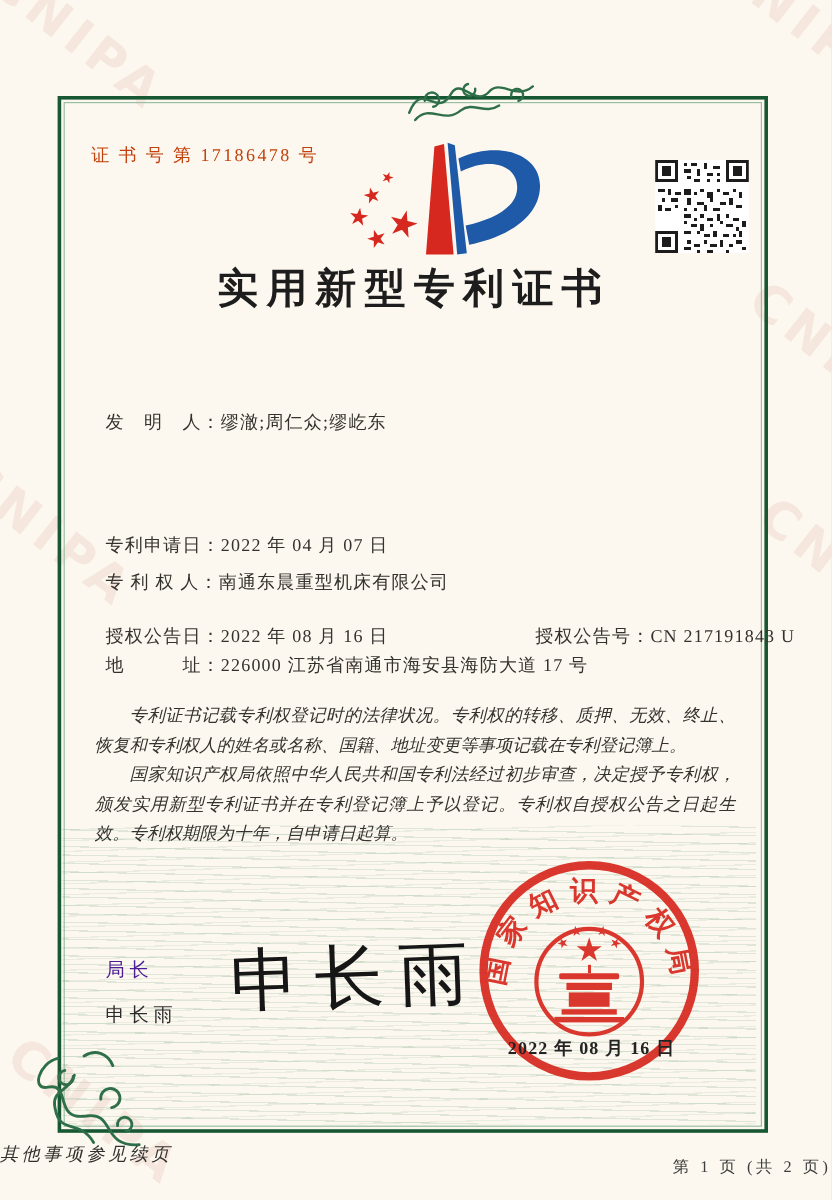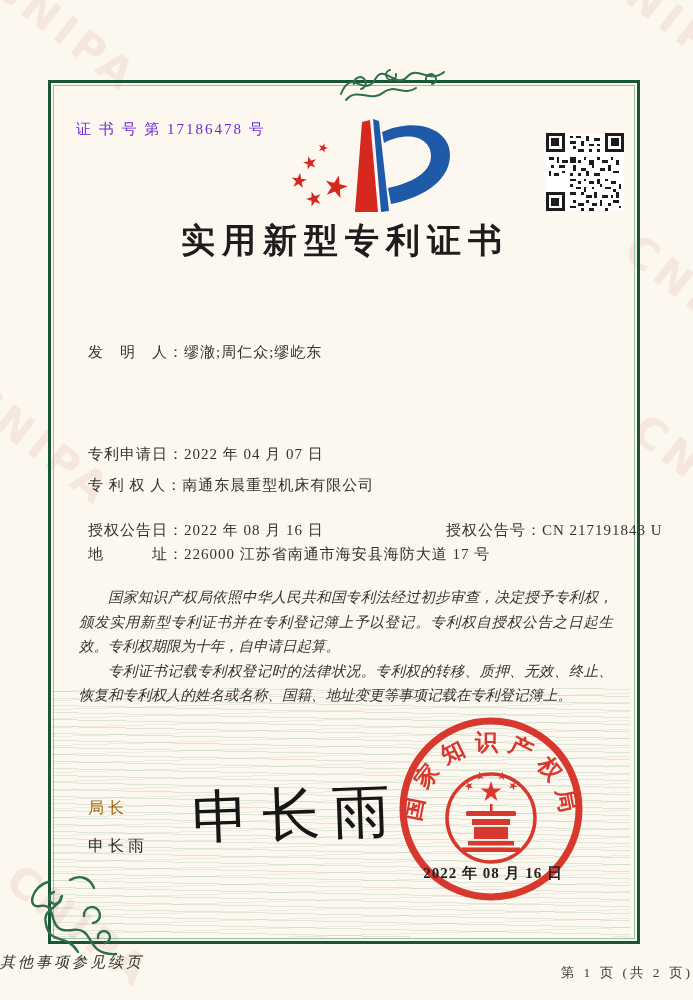--- a/index.html
+++ b/index.html
@@ -8,31 +8,31 @@
   
   .wm{position:absolute;font-family:"DejaVu Sans",sans-serif;font-weight:bold;font-size:42px;
       letter-spacing:6px;color:rgba(213,164,150,0.20);transform:rotate(38deg);white-space:nowrap;z-index:1;}
   
   .frame{position:absolute;left:48px;top:80px;width:586px;height:858px;border:3px solid #175833;z-index:2;}
   .frame-inner{position:absolute;left:2px;top:2px;right:2px;bottom:2px;border:1px solid #9cbfa4;}
   .guilloche{position:absolute;left:52px;top:688px;width:578px;height:249px;z-index:2;
       background:
         repeating-linear-gradient(1.2deg, rgba(116,166,131,0.22) 0 1px, transparent 1px 7px),
         repeating-linear-gradient(-1.6deg, rgba(116,166,131,0.14) 0 1px, transparent 1px 9px);}
-  .cert-no{position:absolute;left:76px;top:120px;font-size:15px;letter-spacing:2px;color:#6d28d9;z-index:3;}
+  .cert-no{position:absolute;left:76px;top:120px;font-size:15px;letter-spacing:2px;color:#c2410c;z-index:3;}
   .logo{position:absolute;left:270px;top:116px;width:185px;height:102px;z-index:3;}
   .qr{position:absolute;left:546px;top:133px;width:78px;height:78px;z-index:3;}
   .title{position:absolute;left:0;top:218px;width:690px;text-align:center;font-size:34px;font-weight:bold;
          letter-spacing:7px;color:#1d1d1d;z-index:3;}
   .frow{position:absolute;left:88px;white-space:nowrap;font-size:15px;letter-spacing:1px;color:#34322e;z-index:3;}
   .grant2{position:absolute;left:358px;top:0;white-space:nowrap;}
   .paras{position:absolute;left:79px;top:585px;width:534px;font-size:14.5px;line-height:24.5px;
          text-align:justify;font-style:italic;color:#35332f;z-index:3;}
   .paras p{margin:0;text-indent:2em;}
-  .sig-title{position:absolute;left:88px;top:798px;font-size:16px;letter-spacing:4px;color:#a16207;z-index:4;text-align:center;}
+  .sig-title{position:absolute;left:88px;top:798px;font-size:16px;letter-spacing:4px;color:#4c1d95;z-index:4;text-align:center;}
   .sig-name{position:absolute;left:88px;top:836px;font-size:16px;letter-spacing:4px;color:#2c2c2c;z-index:4;}
   .autograph{position:absolute;left:192px;top:776px;font-size:58px;letter-spacing:12px;color:#161616;
          transform:rotate(-2deg);font-family:"DejaVu Sans",sans-serif;z-index:4;}
   .seal{position:absolute;left:396px;top:714px;width:190px;height:190px;z-index:4;}
   .seal-date{position:absolute;left:404px;top:864px;width:178px;text-align:center;font-size:15px;
          letter-spacing:1px;font-weight:bold;color:#232323;z-index:5;}
   .pageno{position:absolute;left:0;top:964px;width:693px;text-align:right;font-size:13.5px;
          letter-spacing:3px;color:#3c3c3c;z-index:3;}
   .note{position:absolute;left:0;top:953px;width:619px;text-align:left;font-size:15px;letter-spacing:3px;
          font-style:italic;color:#33312e;z-index:3;}
@@ -198,22 +198,22 @@
     <span>地　　　址：</span><span>226000 江苏省南通市海安县海防大道 17 号</span>
   </div>
   <div class="frow" style="top:521px;width:546px;">
     <span>授权公告日：</span><span>2022 年 08 月 16 日</span>
     <span class="grant2">
       <span>授权公告号：</span><span>CN 217191843 U</span>
     </span>
   </div>
 
   <div class="paras">
+    <p>专利证书记载专利权登记时的法律状况。专利权的转移、质押、无效、终止、恢复和专利权人的姓名或名称、国籍、地址变更等事项记载在专利登记簿上。</p>
     <p>国家知识产权局依照中华人民共和国专利法经过初步审查，决定授予专利权，颁发实用新型专利证书并在专利登记簿上予以登记。专利权自授权公告之日起生效。专利权期限为十年，自申请日起算。</p>
-    <p>专利证书记载专利权登记时的法律状况。专利权的转移、质押、无效、终止、恢复和专利权人的姓名或名称、国籍、地址变更等事项记载在专利登记簿上。</p>
   </div>
 
   <div class="sig-title">局长</div>
   <div class="sig-name">申长雨</div>
   <div class="autograph">申长雨</div>
 
   <svg class="seal" viewBox="0 0 190 190">
     <g opacity="0.92">
       <circle cx="95" cy="95" r="88" fill="none" stroke="#d7281e" stroke-width="7"></circle>
       <path id="sealArc" d="M 28,126 A 70,70 0 1 1 162,126" fill="none"></path>

